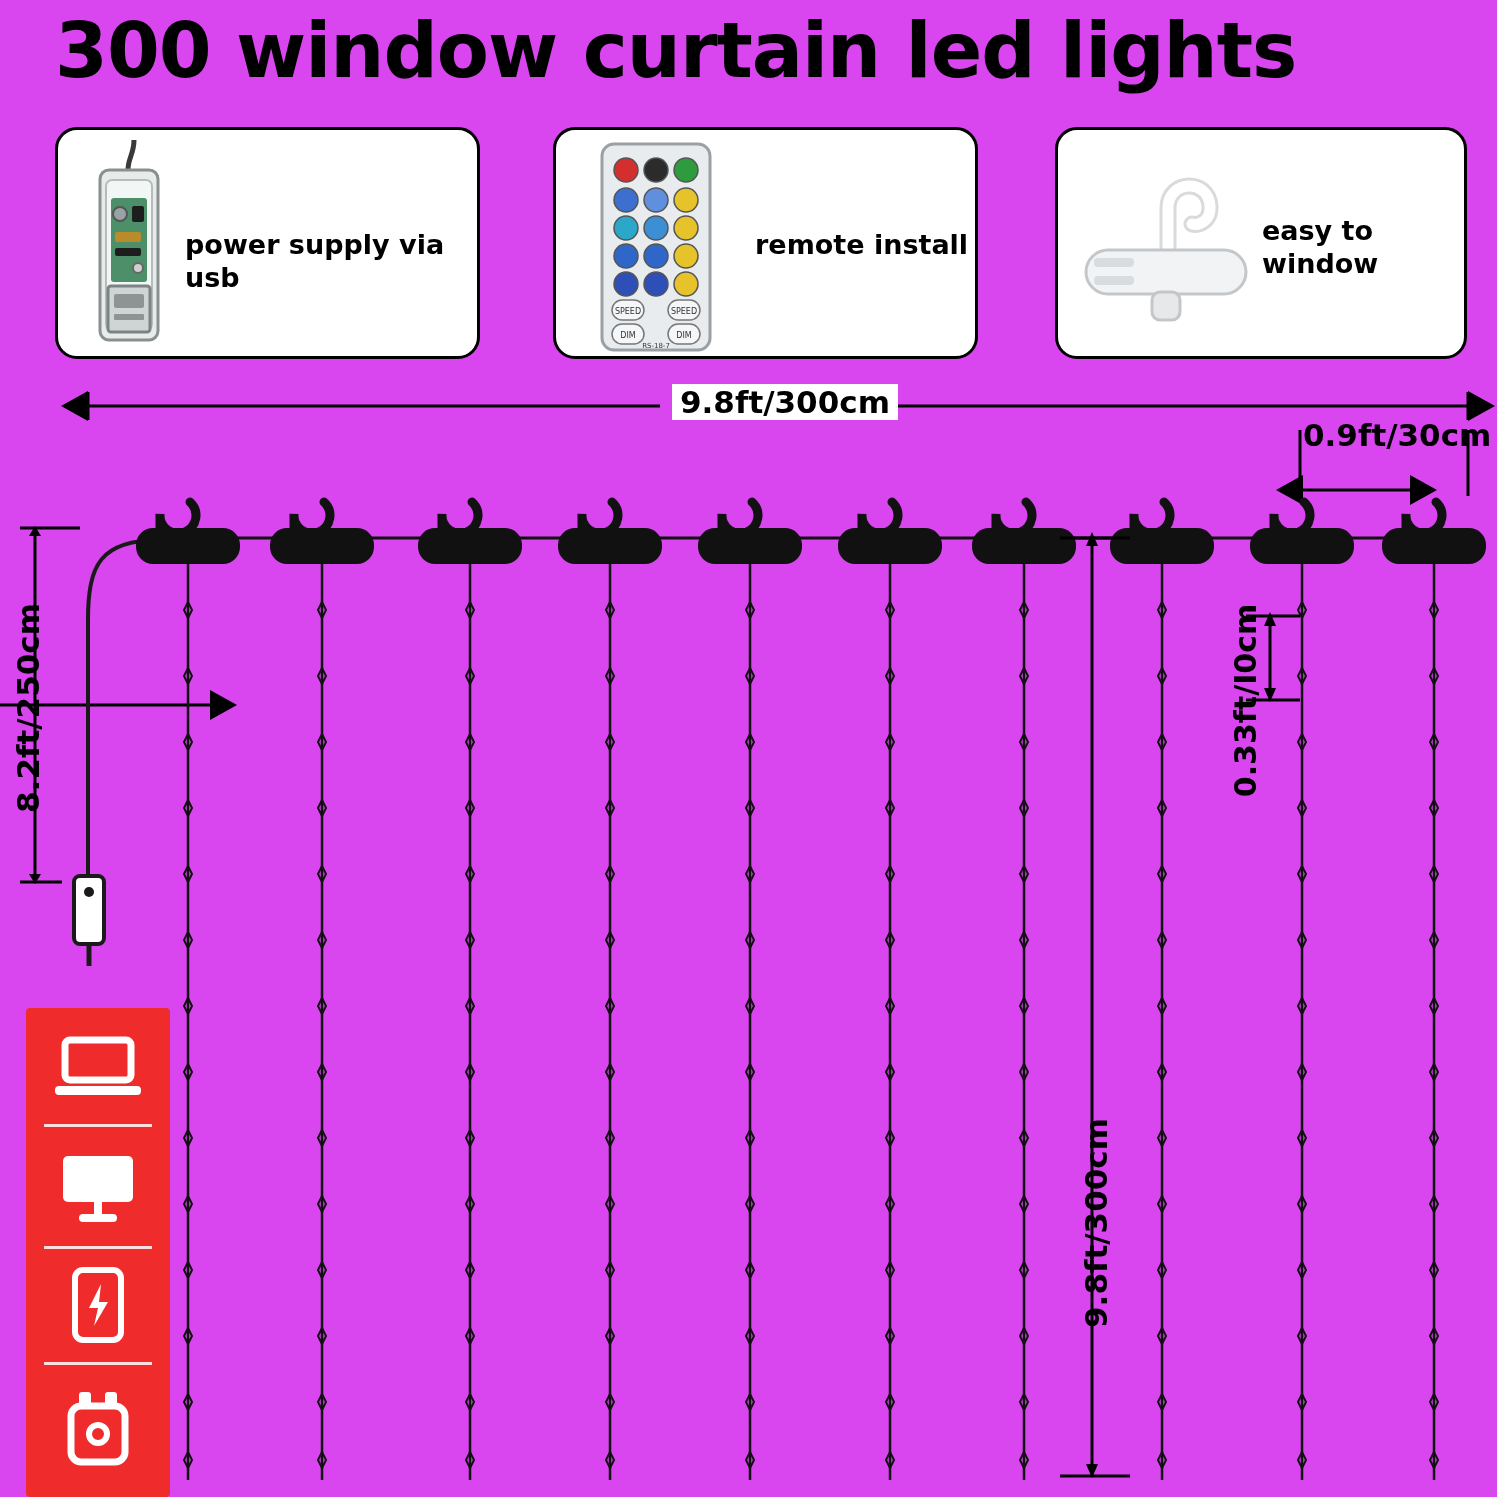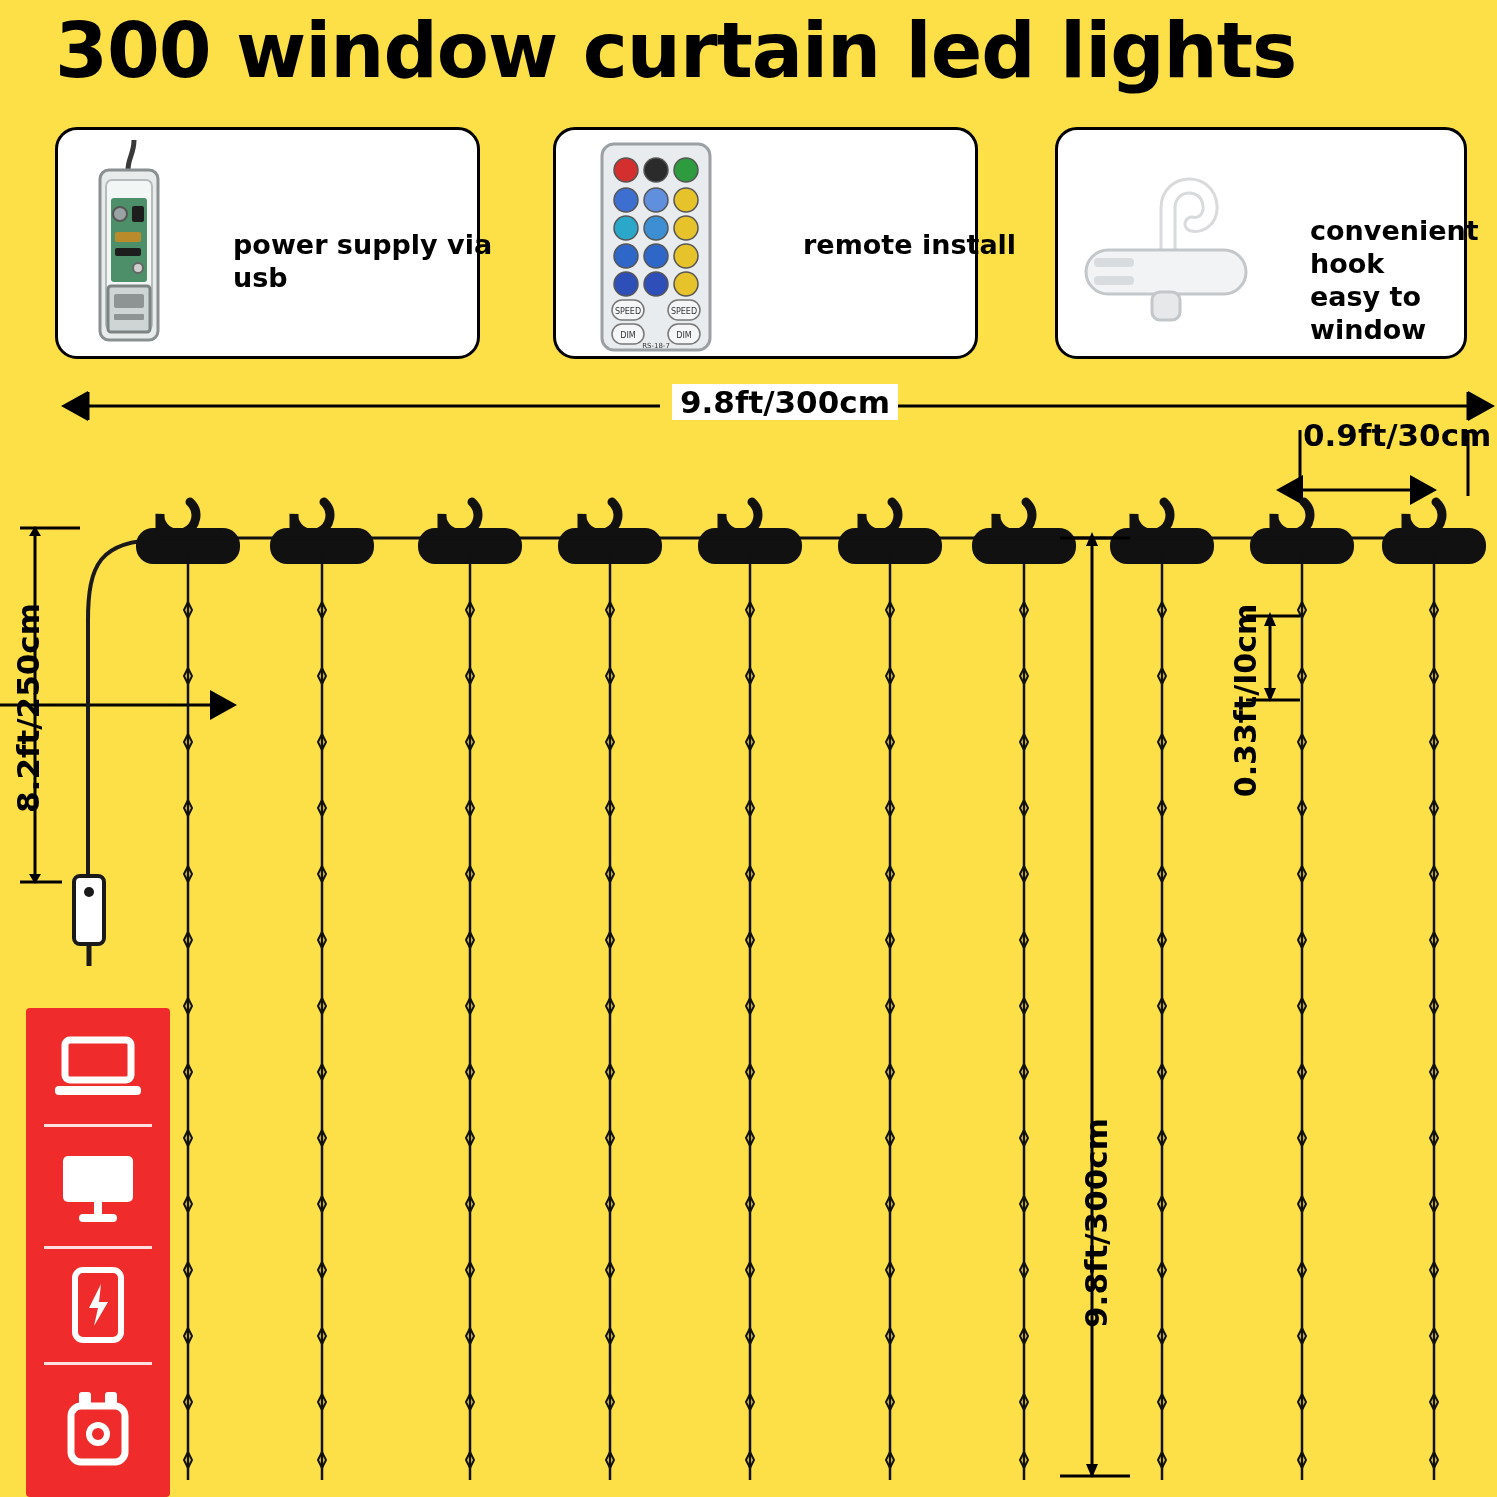--- a/index.html
+++ b/index.html
@@ -7,21 +7,21 @@
     padding: 0;
     background: #ffffff;
   }
   body {
     font-family: "DejaVu Sans", "Liberation Sans", sans-serif;
   }
   #page {
     position: relative;
     width: 1497px;
     height: 1497px;
-    background: #fde047;
+    background: #d946ef;
     overflow: hidden;
   }
 
   
   #title {
     position: absolute;
     left: 55px;
     top: 8px;
     width: 1400px;
     font-family: "DejaVu Sans", "Liberation Sans", sans-serif;
@@ -46,21 +46,20 @@
   #feature-box-0 { left: 55px;   width: 425px; }
   #feature-box-1 { left: 553px;  width: 425px; }
   #feature-box-2 { left: 1055px; width: 412px; }
 
   .feature-label {
     position: absolute;
     font-weight: 700;
     font-size: 27px;
     line-height: 33px;
     color: #000000;
-    margin-left: 48px;
   }
   #feature-label-0 { left: 185px; top: 228px; width: 290px; }
   #feature-label-1 { left: 755px; top: 228px; width: 230px; }
   #feature-label-2 { left: 1262px; top: 214px; width: 215px; }
 
   
   .usb-art {
     position: absolute;
     left: 88px;
     top: 140px;
@@ -232,21 +231,20 @@
       <path d="M96 108 L96 58 C96 30, 136 28, 138 56 C139 70, 128 76, 120 74" stroke="#ffffff" stroke-width="11" fill="none" stroke-linecap="round"></path>
 
       <rect x="14" y="100" width="160" height="44" rx="22" fill="#f2f3f4" stroke="#c3c7c9" stroke-width="3"></rect>
       <rect x="22" y="108" width="40" height="9" rx="4" fill="#d9dcde"></rect>
       <rect x="22" y="126" width="40" height="9" rx="4" fill="#d9dcde"></rect>
 
       <rect x="80" y="142" width="28" height="28" rx="8" fill="#e6e8ea" stroke="#c3c7c9" stroke-width="3"></rect>
     </svg>
   </div>
   <div class="feature-label" id="feature-label-2">
-    <div>convenient hook</div>
     <div>easy to window</div>
   </div>
 
   <svg id="diagram-svg" width="1497" height="1100" viewBox="0 0 1497 1100" style="position:absolute; left:0; top:380px;">
     <defs>
       <marker id="arrL" markerWidth="12" markerHeight="12" refX="10" refY="6" orient="auto">
         <path d="M10,1 L1,6 L10,11 z" fill="#000"></path>
       </marker>
       <marker id="arrR" markerWidth="12" markerHeight="12" refX="2" refY="6" orient="auto">
         <path d="M2,1 L11,6 L2,11 z" fill="#000"></path>

